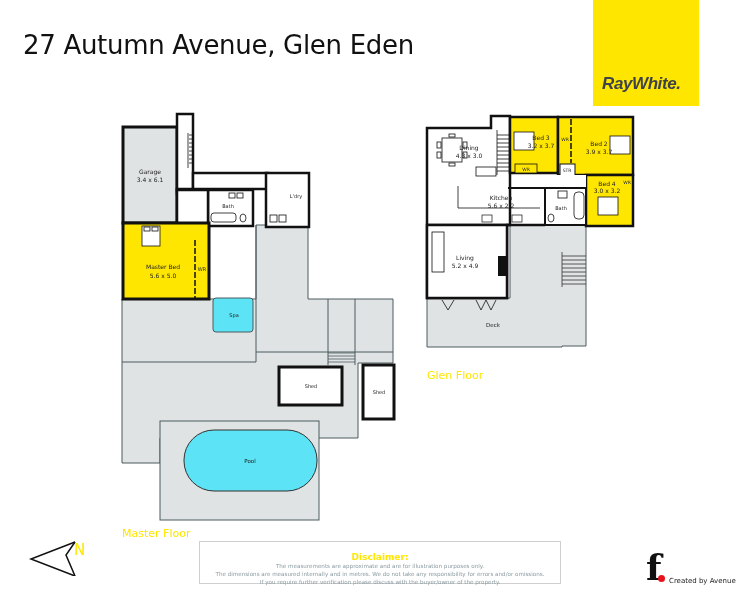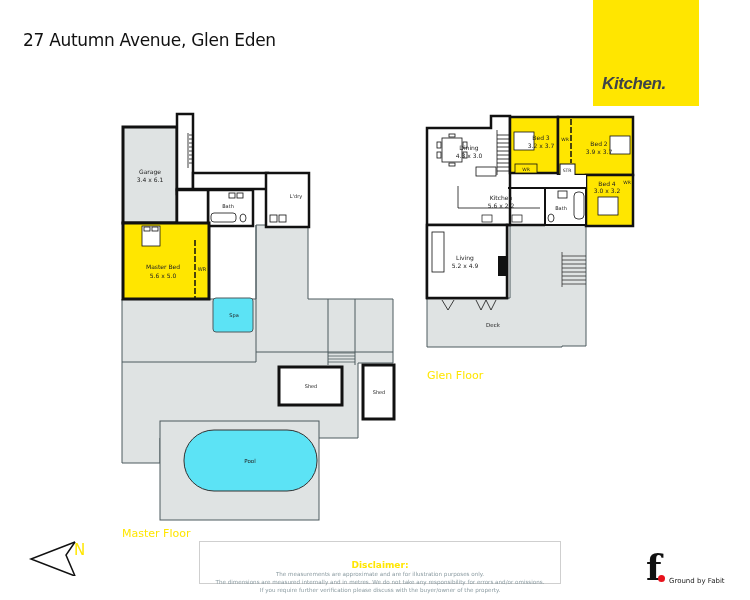--- a/index.html
+++ b/index.html
@@ -1,38 +1,38 @@
 <!DOCTYPE html>
 <html><head>
 <meta charset="utf-8">
 <style>
   html, body { margin:0; padding:0; background:#ffffff; }
   body { width:750px; height:600px; position:relative; overflow:hidden; font-family:"Liberation Sans", sans-serif; }
-  .title { position:absolute; left:23px; top:30px; font-size:17px; color:#111; font-family:"DejaVu Sans", sans-serif; letter-spacing:-0.3px; }
+  .title { position:absolute; left:23px; top:30px; font-size:26px; color:#111; font-family:"DejaVu Sans", sans-serif; letter-spacing:-0.3px; }
   .brand { position:absolute; left:593px; top:0; width:106px; height:106px; background:#ffe600; }
   .brand-text { position:absolute; left:9px; top:74px; font-size:17px; font-weight:bold; font-style:italic; color:#3e4349; letter-spacing:-0.4px; font-family:"Liberation Sans", sans-serif; }
   .plans { position:absolute; left:0; top:0; }
   .floor-label { position:absolute; font-size:11px; color:#ffe600; font-family:"DejaVu Sans", sans-serif; }
   .disclaimer { position:absolute; left:199px; top:541px; width:360px; height:41px; border:1px solid #cfcfcf; text-align:center; }
-  .disclaimer-title { font-size:9px; color:#ffe600; font-weight:bold; margin-top:18px; font-family:"DejaVu Sans", sans-serif; }
+  .disclaimer-title { font-size:9px; color:#ffe600; font-weight:bold; margin-top:10px; font-family:"DejaVu Sans", sans-serif; }
   .disclaimer-line { font-size:5.6px; color:#8a9aa0; line-height:8px; font-family:"DejaVu Sans", sans-serif; }
   .compass { position:absolute; left:28px; top:536px; }
   .compass-n { position:absolute; left:74px; top:541px; font-size:15px; color:#ffe600; font-family:"DejaVu Sans", sans-serif; }
   .fabit-logo { position:absolute; left:646px; top:549px; font-size:36px; font-family:"DejaVu Serif", serif; font-weight:bold; color:#111; line-height:36px; }
   .fabit-dot { position:absolute; left:658px; top:575px; width:7px; height:7px; border-radius:50%; background:#e8121c; }
   .fabit-text { position:absolute; left:669px; top:577px; font-size:7px; color:#222; font-family:"DejaVu Sans", sans-serif; }
   svg text { font-family:"DejaVu Sans", sans-serif; fill:#222; }
 </style>
 </head>
 <body>
 
 <div class="title">27 Autumn Avenue, Glen Eden</div>
 
 <div class="brand">
-  <span class="brand-text">Kitchen.</span>
+  <span class="brand-text">RayWhite.</span>
 </div>
 
 <svg class="plans" width="750" height="600" viewBox="0 0 750 600">
 
   <g>
 
     <g fill="#dfe3e3" stroke="#4d5a5e" stroke-width="1">
       <polygon points="122,299 256,299 256,225 308,225 308,299 393,299 393,363 358,363 358,438 160,438 160,463 122,463"></polygon>
       <rect x="160" y="421" width="159" height="99"></rect>
       <line x1="122" y1="362" x2="256" y2="362"></line>
@@ -219,13 +219,13 @@
 
 <div class="disclaimer">
   <div class="disclaimer-title">Disclaimer:</div>
   <div class="disclaimer-line">The measurements are approximate and are for illustration purposes only.</div>
   <div class="disclaimer-line">The dimensions are measured internally and in metres. We do not take any responsibility for errors and/or omissions.</div>
   <div class="disclaimer-line">If you require further verification please discuss with the buyer/owner of the property.</div>
 </div>
 
 <div class="fabit-logo">f</div>
 <div class="fabit-dot"></div>
-<div class="fabit-text">Ground by Fabit</div>
+<div class="fabit-text">Created by Avenue</div>
 
 </body></html>

